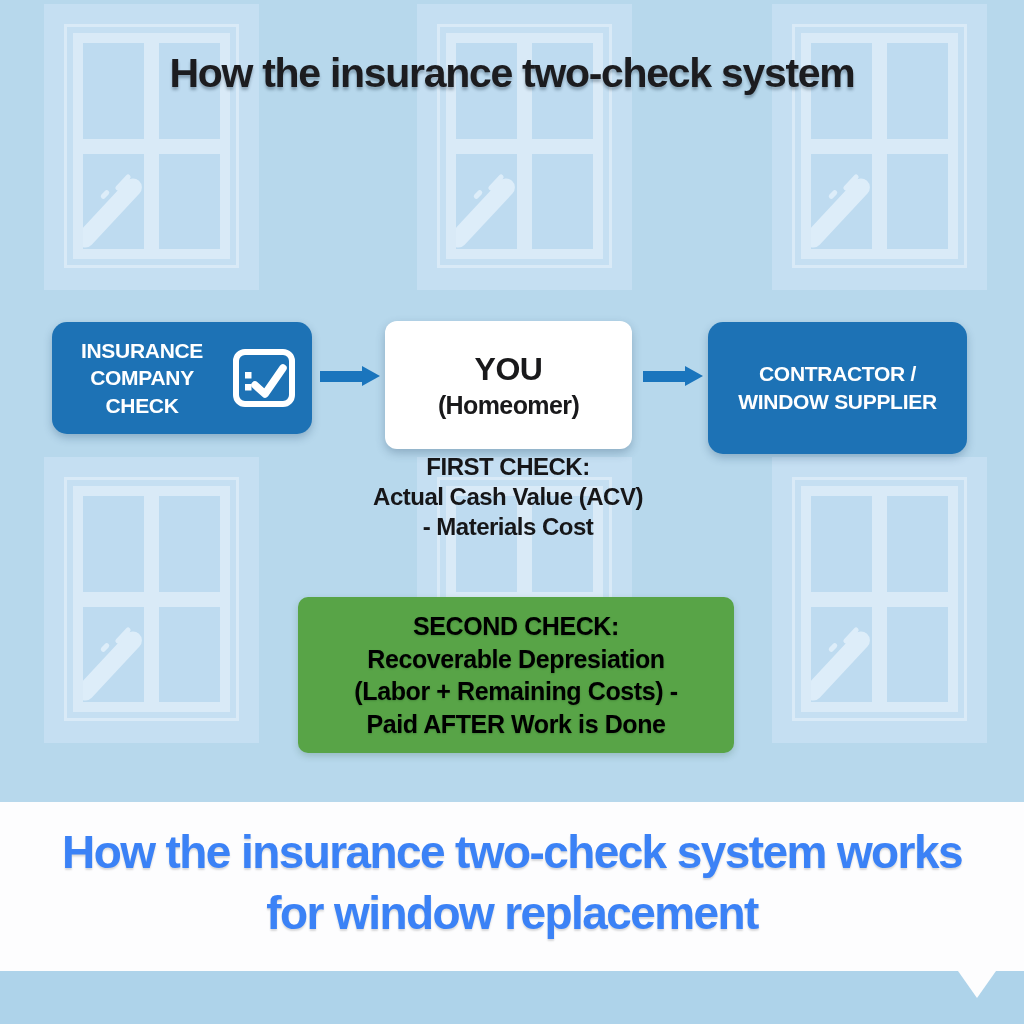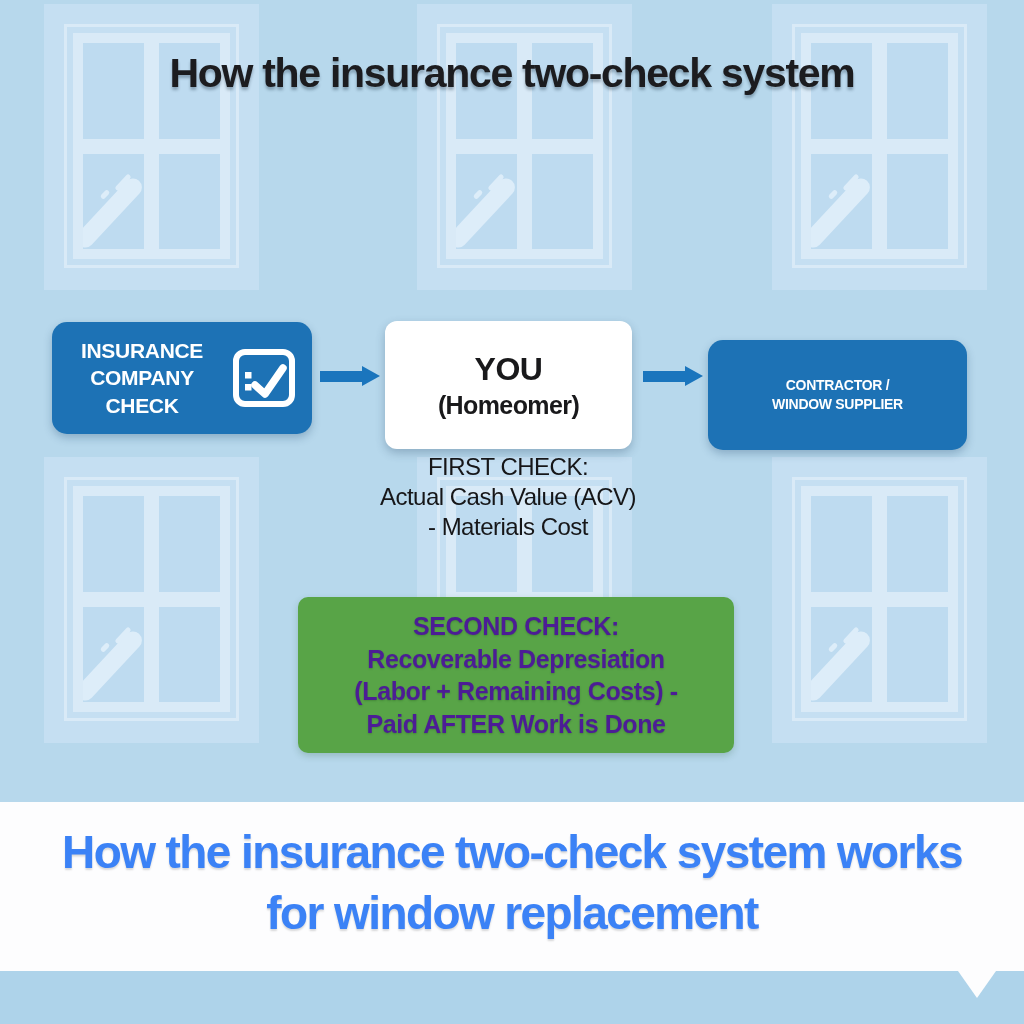--- a/index.html
+++ b/index.html
@@ -46,39 +46,39 @@
   .ins-icon{width:64px;height:60px;margin-right:16px;flex:none;}
 
   .box-you{
     position:absolute;left:385px;top:321px;width:247px;height:128px;background:#ffffff;border-radius:12px;
     box-shadow:0 4px 10px rgba(40,70,100,.30);display:flex;flex-direction:column;align-items:center;
     justify-content:center;color:#19191b;
   }
   .you-title{font-size:32px;font-weight:bold;letter-spacing:-0.5px;}
   .you-sub{font-size:25px;font-weight:bold;letter-spacing:-0.6px;margin-top:3px;}
 
-  .box-contractor{left:708px;top:322px;width:259px;height:110px;display:flex;flex-direction:column;
-    justify-content:center;text-align:center;font-size:14px;line-height:1.35;letter-spacing:-0.3px;margin-top:18px;}
+  .box-contractor{left:708px;top:322px;width:259px;height:132px;display:flex;flex-direction:column;
+    justify-content:center;text-align:center;font-size:21px;line-height:1.35;letter-spacing:-0.3px;}
 
   
   .arrow{position:absolute;top:366px;height:21px;}
   .arrow .shaft{position:absolute;left:0;top:5px;height:11px;width:42px;background:#1a75bd;}
   .arrow .head{position:absolute;left:42px;top:0;width:0;height:0;
     border-top:10.5px solid transparent;border-bottom:10.5px solid transparent;border-left:18px solid #1a75bd;}
   .arrow-1{left:320px;}
   .arrow-2{left:643px;}
 
   
   .first-check{
     position:absolute;left:298px;top:452px;width:420px;text-align:center;color:#161618;
-    font-weight:normal;font-size:24px;line-height:1.24;letter-spacing:-0.5px;
+    font-weight:bold;font-size:24px;line-height:1.24;letter-spacing:-0.5px;
   }
   .second-check{
     position:absolute;left:298px;top:597px;width:436px;height:156px;background:#58a447;border-radius:10px;
-    color:#4c1d95;font-weight:bold;text-align:center;font-size:25px;line-height:1.3;letter-spacing:-0.4px;
+    color:#000000;font-weight:bold;text-align:center;font-size:25px;line-height:1.3;letter-spacing:-0.4px;
     display:flex;flex-direction:column;justify-content:center;
     box-shadow:0 3px 7px rgba(30,80,40,.22);text-shadow:0 1px 2px rgba(20,70,25,.28);
   }
   .line{display:block;}
 </style>
 </head>
 <body>
 
 <div class="canvas">
 

